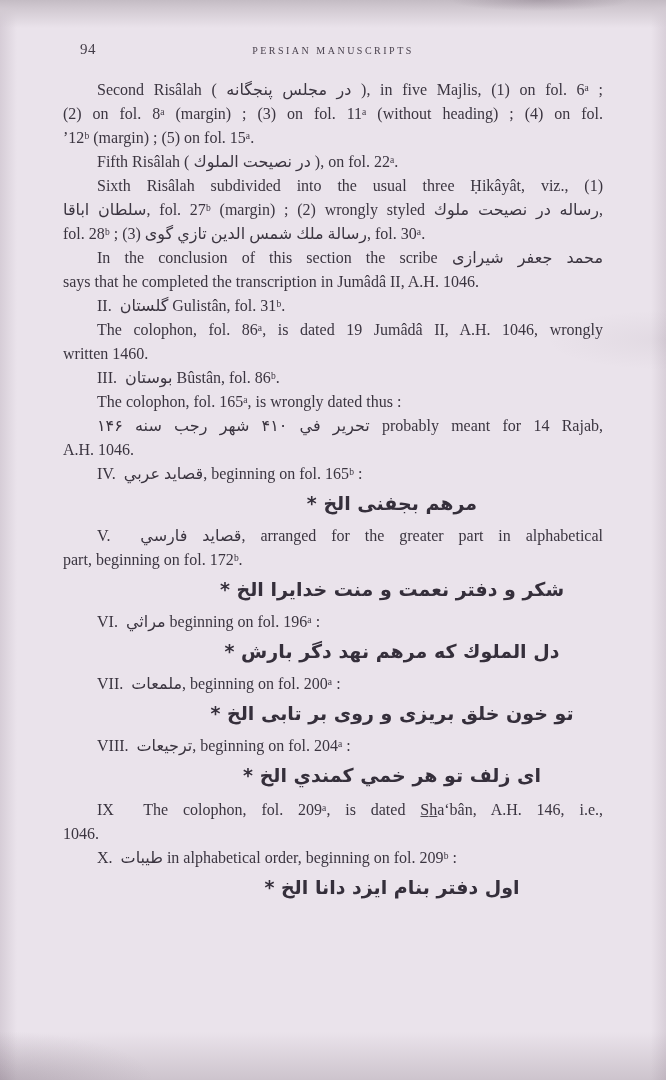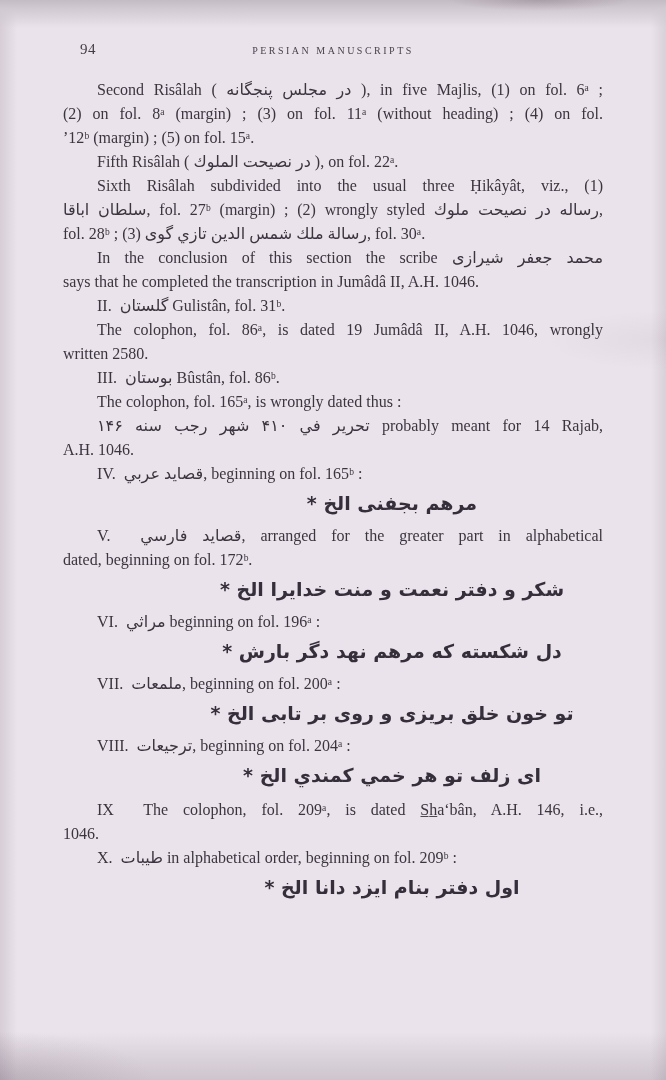--- a/index.html
+++ b/index.html
@@ -59,45 +59,45 @@
       </div>
       <div class="para">
         <div class="line first just">In the conclusion of this section the scribe محمد جعفر شيرازى</div>
         <div class="line">says that he completed the transcription in Jumâdâ II, A.H. 1046.</div>
       </div>
       <div class="para">
         <div class="line first">II.&nbsp; گلستان Gulistân, fol. 31ᵇ.</div>
       </div>
       <div class="para">
         <div class="line first just">The colophon, fol. 86ᵃ, is dated 19 Jumâdâ II, A.H. 1046, wrongly</div>
-        <div class="line">written 2580.</div>
+        <div class="line">written 1460.</div>
       </div>
       <div class="para">
         <div class="line first">III.&nbsp; بوستان Bûstân, fol. 86ᵇ.</div>
       </div>
       <div class="para">
         <div class="line first">The colophon, fol. 165ᵃ, is wrongly dated thus :</div>
       </div>
       <div class="para">
         <div class="line first just">تحرير في ۴۱۰ شهر رجب سنه ۱۴۶ probably meant for 14 Rajab,</div>
         <div class="line">A.H. 1046.</div>
       </div>
       <div class="para">
         <div class="line first">IV.&nbsp; قصايد عربي, beginning on fol. 165ᵇ :</div>
       </div>
       <div class="verse" dir="rtl">مرهم بجفنى الخ *</div>
       <div class="para">
         <div class="line first just">V.&nbsp; قصايد فارسي, arranged for the greater part in alphabetical</div>
-        <div class="line">dated, beginning on fol. 172ᵇ.</div>
+        <div class="line">part, beginning on fol. 172ᵇ.</div>
       </div>
       <div class="verse" dir="rtl">شكر و دفتر نعمت و منت خدايرا الخ *</div>
       <div class="para">
         <div class="line first">VI.&nbsp; مراثي beginning on fol. 196ᵃ :</div>
       </div>
-      <div class="verse" dir="rtl">دل شكسته كه مرهم نهد دگر بارش *</div>
+      <div class="verse" dir="rtl">دل الملوك كه مرهم نهد دگر بارش *</div>
       <div class="para">
         <div class="line first">VII.&nbsp; ملمعات, beginning on fol. 200ᵃ :</div>
       </div>
       <div class="verse" dir="rtl">تو خون خلق بريزى و روى بر تابى الخ *</div>
       <div class="para">
         <div class="line first">VIII.&nbsp; ترجيعات, beginning on fol. 204ᵃ :</div>
       </div>
       <div class="verse" dir="rtl">اى زلف تو هر خمي كمندي الخ *</div>
       <div class="para extra-top">
         <div class="line first just">IX&nbsp; The colophon, fol. 209ᵃ, is dated S̲h̲aʻbân, A.H. 146, i.e.,</div>

